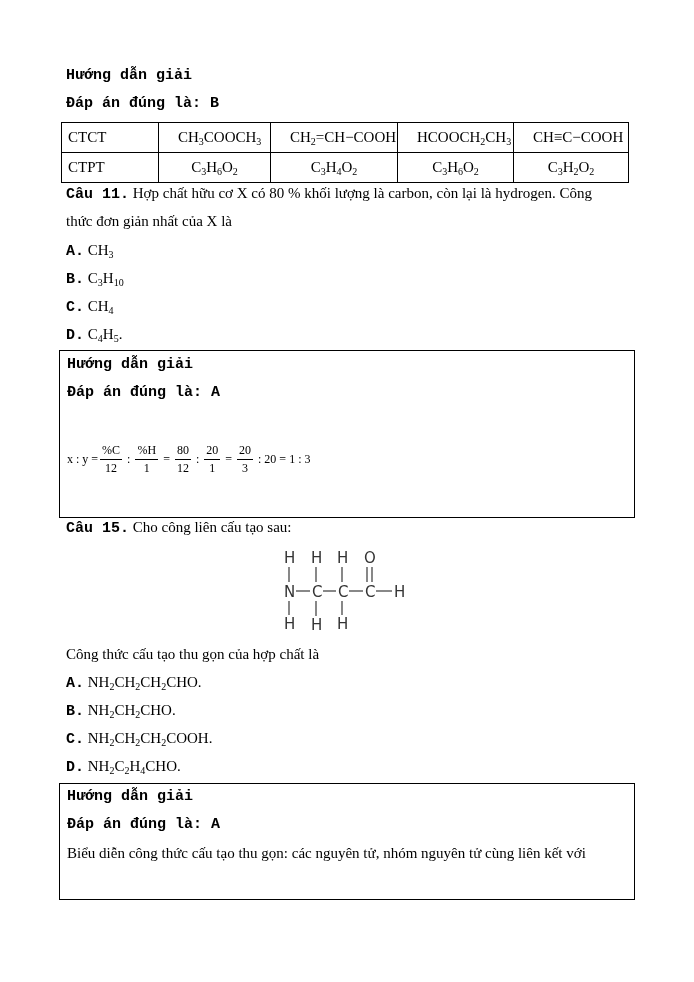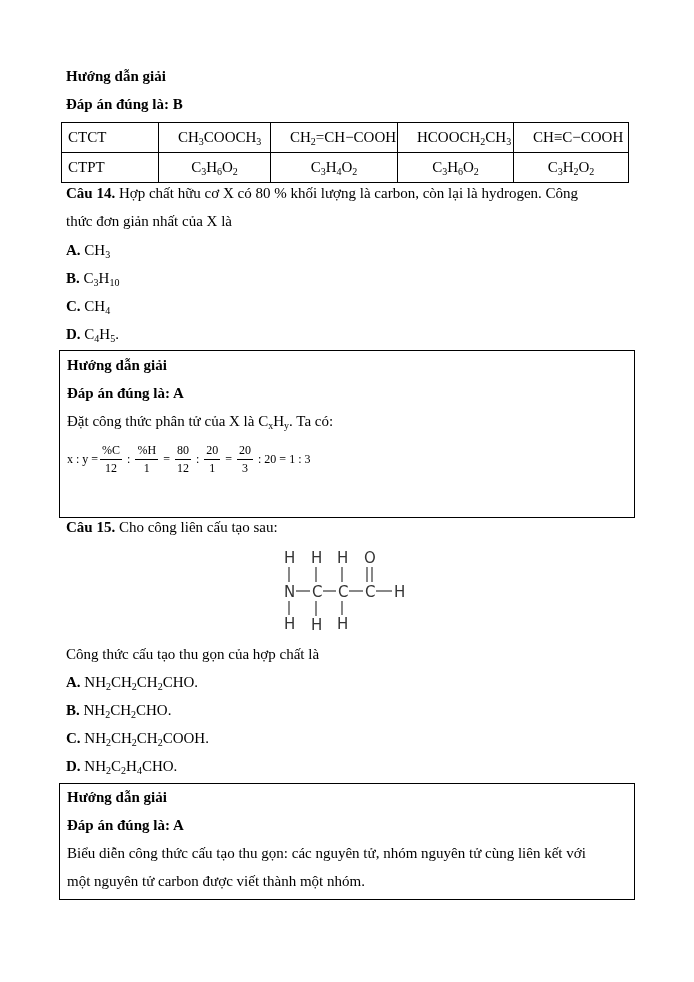--- a/index.html
+++ b/index.html
@@ -2,21 +2,21 @@
 <html><head>
 <meta charset="utf-8">
 <style>
   html, body { margin: 0; padding: 0; background: #ffffff; }
   body {
     width: 694px; height: 982px; position: relative; overflow: hidden;
     font-family: "Liberation Serif", "DejaVu Serif", serif;
     color: #000; font-size: 15px;
   }
   .line { position: absolute; left: 66px; white-space: nowrap; line-height: 18px; }
-  .b { font-weight: bold; }
+  .b { font-weight: bold; font-family: Liberation Mono, monospace; }
   sub { font-size: 10px; vertical-align: -3px; line-height: 0; }
   table.tbl {
     position: absolute; left: 61px; top: 122px; width: 567px;
     border-collapse: collapse; table-layout: fixed;
   }
   table.tbl td {
     border: 1px solid #000; height: 29px; padding: 0 6px; font-size: 15px;
     white-space: nowrap;
   }
   table.tbl td.hdr { font-weight: normal; text-align: left; }
@@ -60,32 +60,31 @@
   <tr class="r2">
     <td class="hdr">CTPT</td>
     <td class="val"><span>C</span><sub>3</sub><span>H</span><sub>6</sub><span>O</span><sub>2</sub></td>
     <td class="val"><span>C</span><sub>3</sub><span>H</span><sub>4</sub><span>O</span><sub>2</sub></td>
     <td class="val"><span>C</span><sub>3</sub><span>H</span><sub>6</sub><span>O</span><sub>2</sub></td>
     <td class="val"><span>C</span><sub>3</sub><span>H</span><sub>2</sub><span>O</span><sub>2</sub></td>
   </tr>
 </tbody>
   </table>
 
-<div class="line" style="top:184px"><span class="b">Câu 14.</span><span> Hợp chất hữu cơ X có 80 % khối lượng là carbon, còn lại là hydrogen. Công</span></div>
+<div class="line" style="top:184px"><span class="b">Câu 11.</span><span> Hợp chất hữu cơ X có 80 % khối lượng là carbon, còn lại là hydrogen. Công</span></div>
 <div class="line" style="top:212px">thức đơn giản nhất của X là</div>
 
 <div class="line" style="top:241px"><span class="b">A.</span> <span>CH</span><sub>3</sub></div>
 <div class="line" style="top:269px"><span class="b">B.</span> <span>C</span><sub>3</sub><span>H</span><sub>10</sub></div>
 <div class="line" style="top:297px"><span class="b">C.</span> <span>CH</span><sub>4</sub></div>
 <div class="line" style="top:325px"><span class="b">D.</span> <span>C</span><sub>4</sub><span>H</span><sub>5</sub><span>.</span></div>
 
 <div class="box" style="top:350px; height:166px">
   <div class="line b" style="top:5px">Hướng dẫn giải</div>
   <div class="line b" style="top:33px">Đáp án đúng là: A</div>
-  <div class="line" style="top:61px"><span>Đặt công thức phân tử của X là C</span><sub>x</sub><span>H</span><sub>y</sub><span>. Ta có:</span></div>
   <div class="mathrow" style="top:88px; height:40px">
     <span>x : y =</span>
     <span class="frac">
         <span class="num">%C</span>
         <span class="den">12</span>
       </span>
     <span class="op">:</span>
     <span class="frac">
         <span class="num">%H</span>
         <span class="den">1</span>
@@ -147,14 +146,13 @@
 <div class="line" style="top:645px">Công thức cấu tạo thu gọn của hợp chất là</div>
 <div class="line" style="top:673px"><span class="b">A.</span> <span>NH</span><sub>2</sub><span>CH</span><sub>2</sub><span>CH</span><sub>2</sub><span>CHO.</span></div>
 <div class="line" style="top:701px"><span class="b">B.</span> <span>NH</span><sub>2</sub><span>CH</span><sub>2</sub><span>CHO.</span></div>
 <div class="line" style="top:729px"><span class="b">C.</span> <span>NH</span><sub>2</sub><span>CH</span><sub>2</sub><span>CH</span><sub>2</sub><span>COOH.</span></div>
 <div class="line" style="top:757px"><span class="b">D.</span> <span>NH</span><sub>2</sub><span>C</span><sub>2</sub><span>H</span><sub>4</sub><span>CHO.</span></div>
 
 <div class="box" style="top:783px; height:115px">
   <div class="line b" style="top:4px">Hướng dẫn giải</div>
   <div class="line b" style="top:32px">Đáp án đúng là: A</div>
   <div class="line" style="top:60px">Biểu diễn công thức cấu tạo thu gọn: các nguyên tử, nhóm nguyên tử cùng liên kết với</div>
-  <div class="line" style="top:88px">một nguyên tử carbon được viết thành một nhóm.</div>
 </div>
 
 </body></html>

